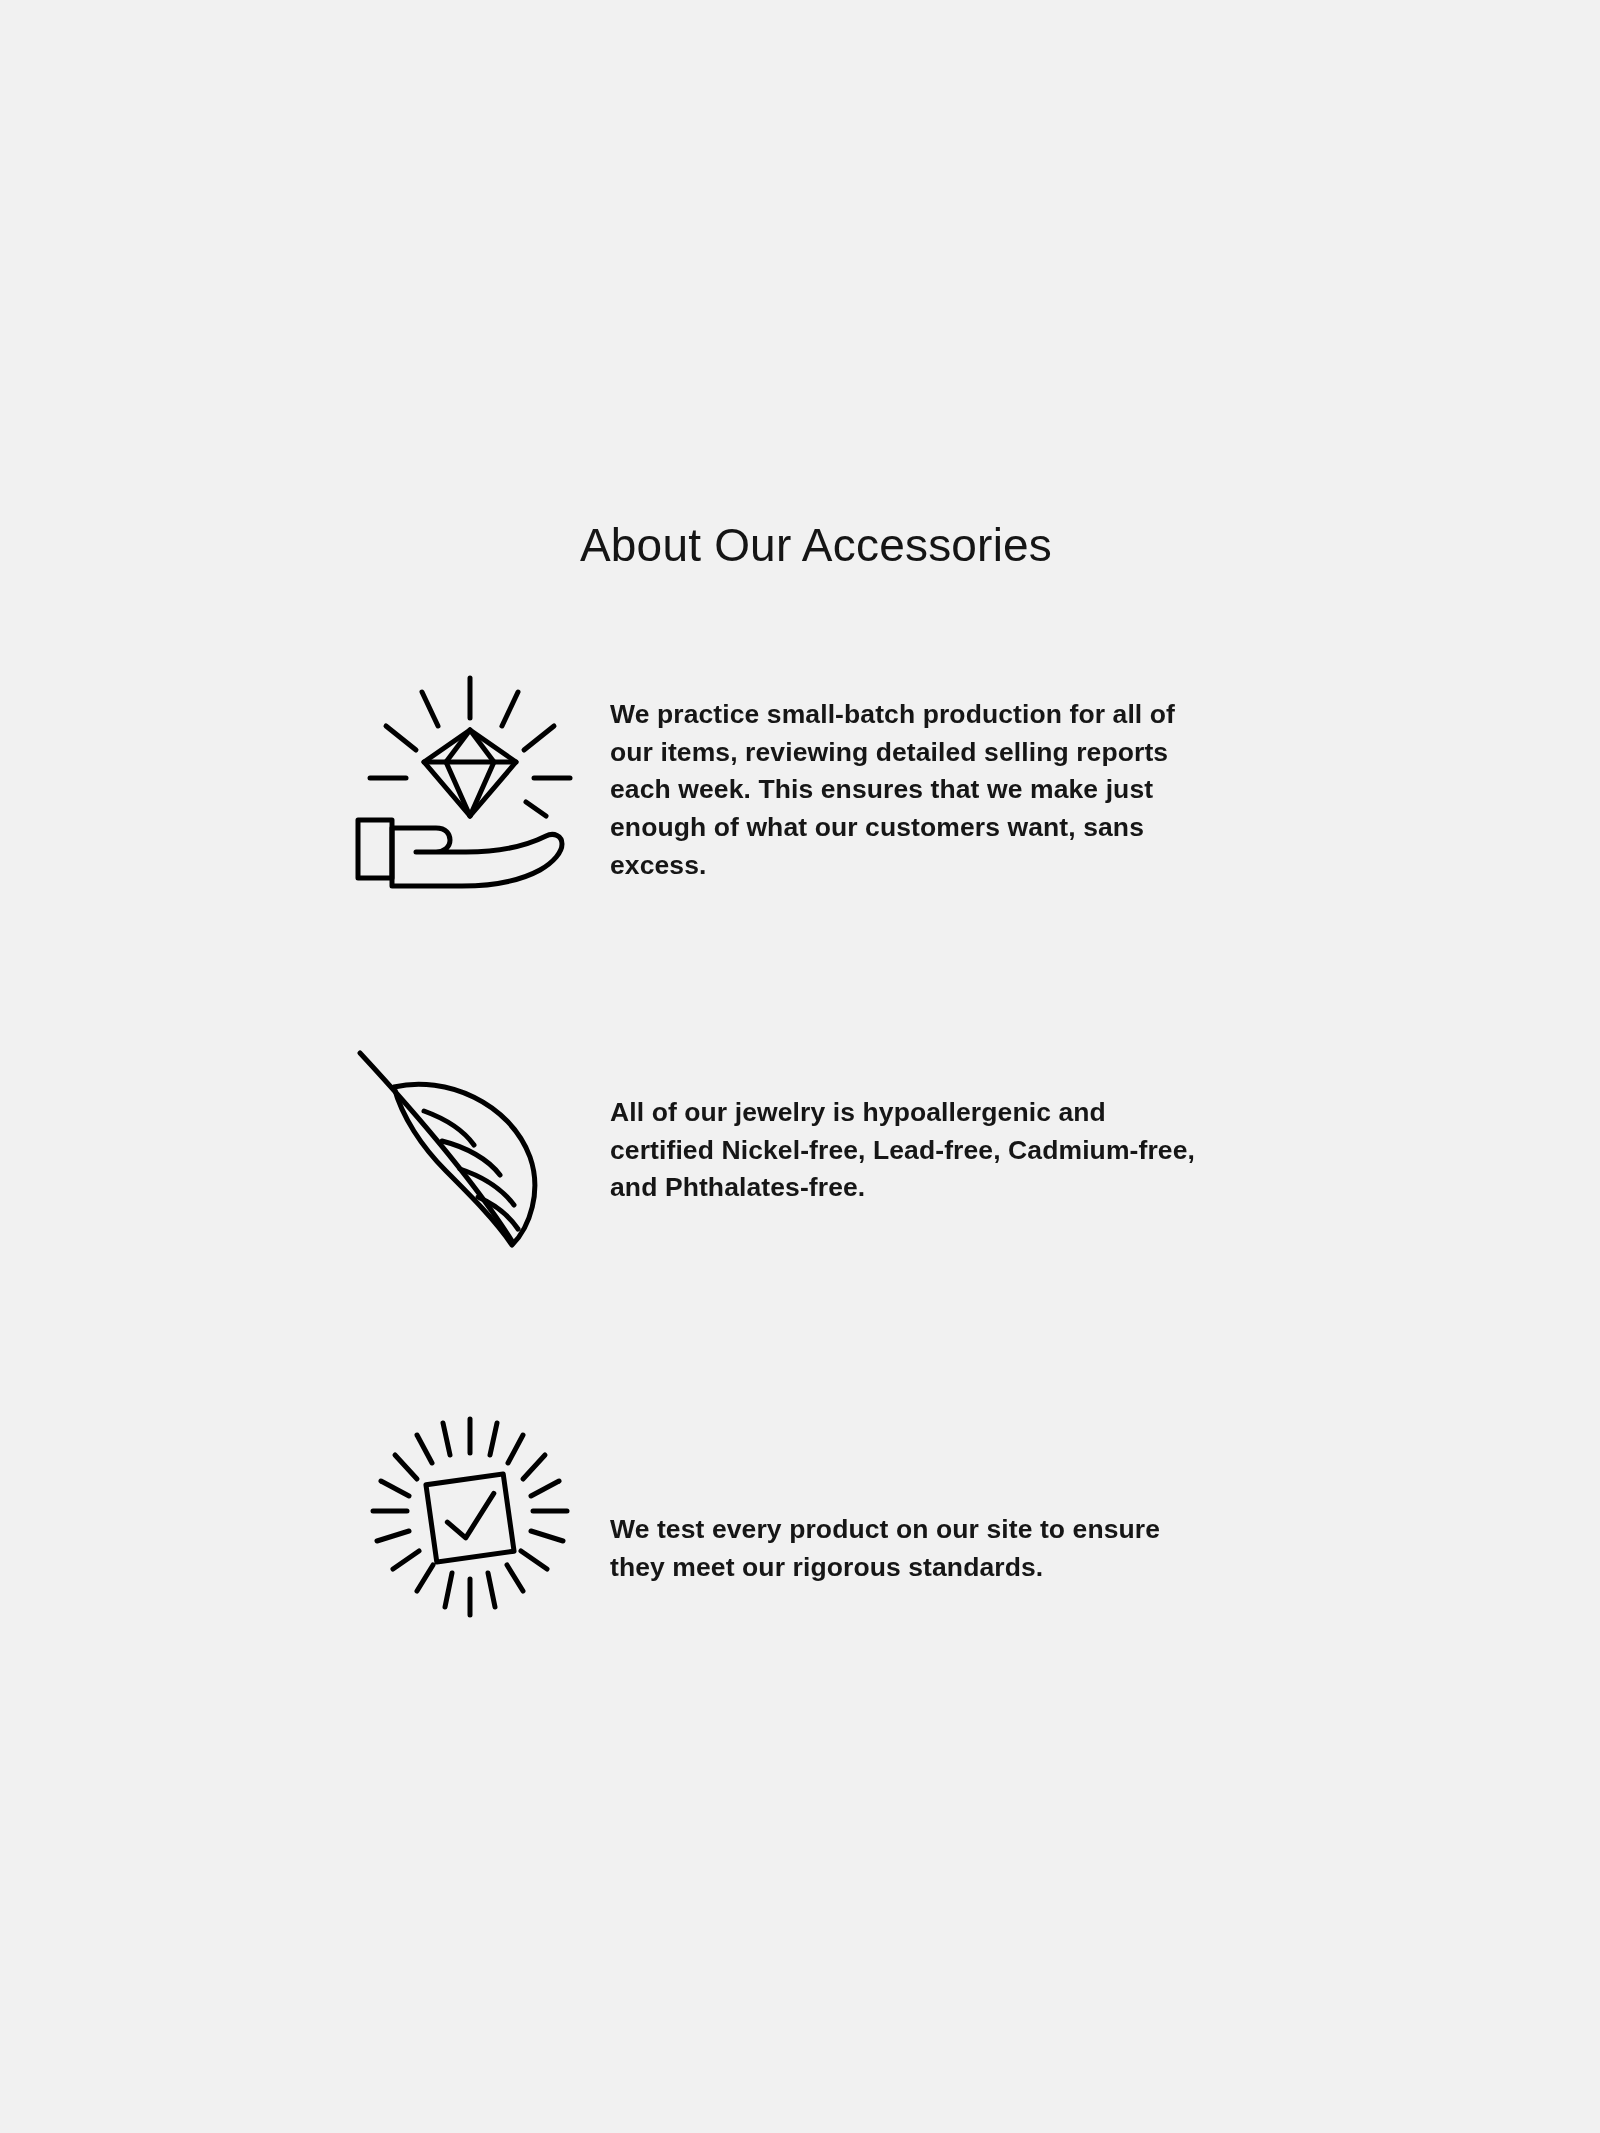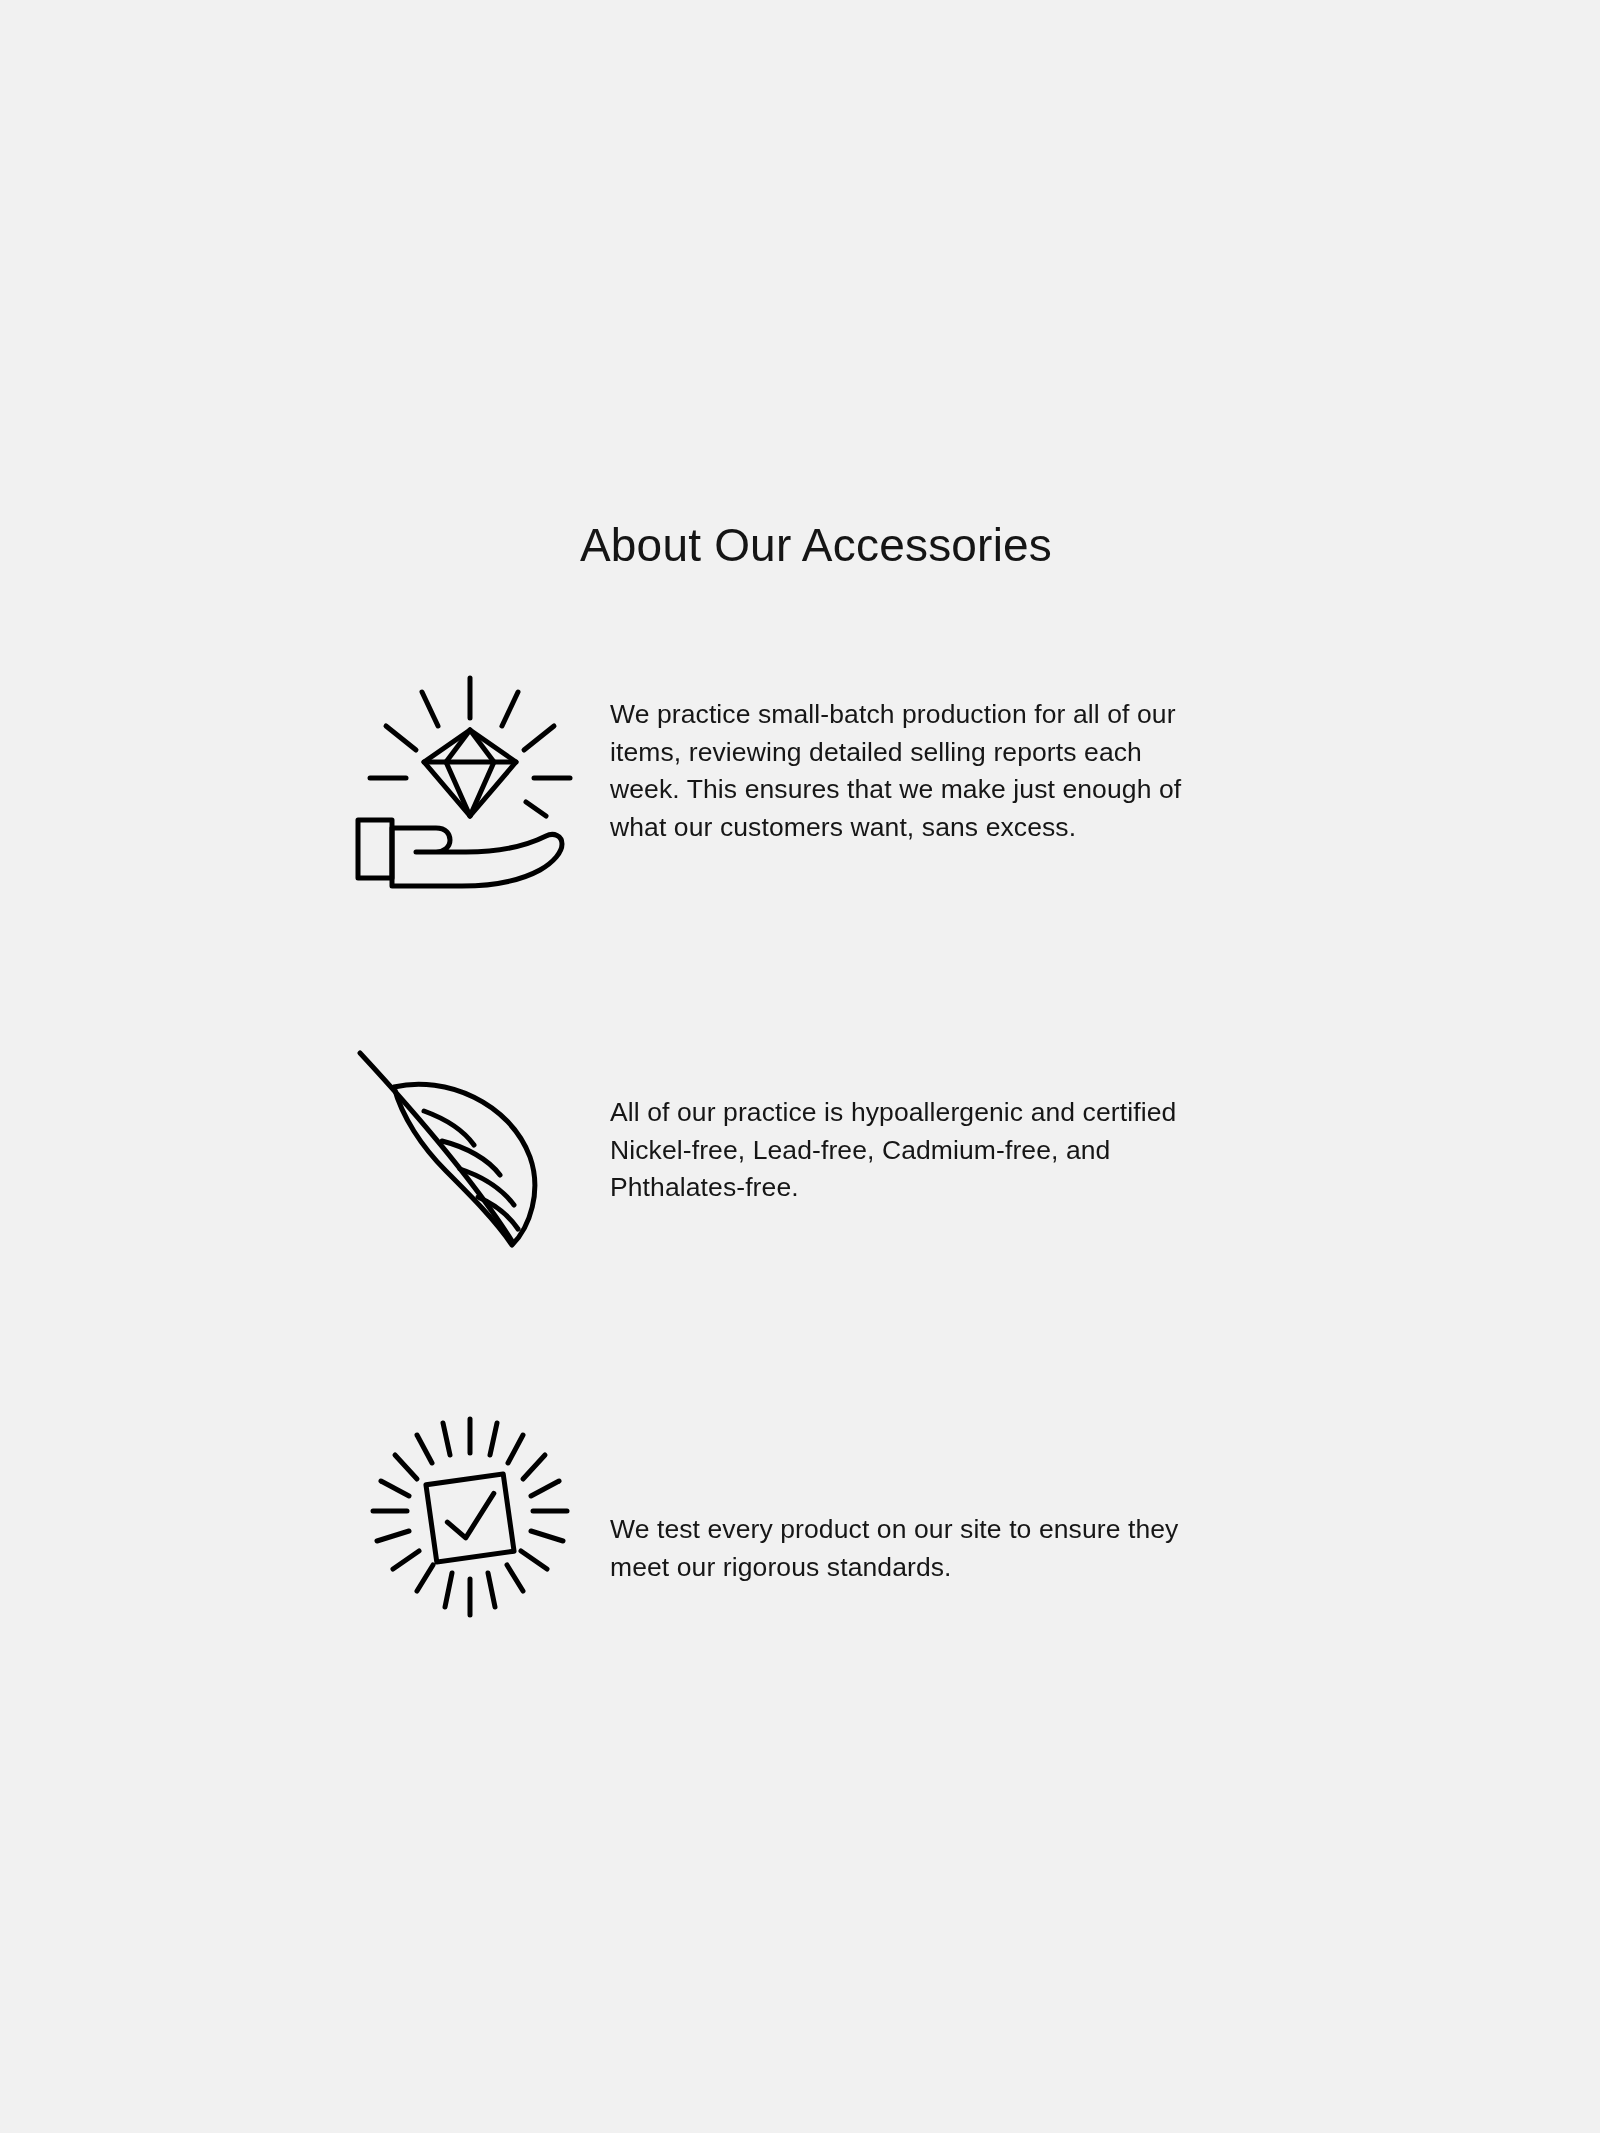--- a/index.html
+++ b/index.html
@@ -36,20 +36,21 @@
   .features {
     position: absolute;
     left: 330px;
     top: 660px;
     width: 940px;
   }
   .feature {
     display: flex;
     align-items: flex-start;
     margin-bottom: 130px;
+    font-weight: bold;
   }
   .feature:last-child { margin-bottom: 0; align-items: center; }
   .icon-wrap {
     width: 280px;
     flex: 0 0 280px;
     display: flex;
     align-items: center;
     justify-content: center;
   }
   .icon-wrap svg {
@@ -116,21 +117,21 @@
           <path d="M10 8 C60 62 120 130 162 196"></path>
 
           <path d="M44 42 C96 30 160 58 180 112 C192 146 180 182 162 200 C146 176 120 150 96 126 C72 102 52 72 44 42 Z"></path>
 
           <path d="M74 66 C96 74 114 86 124 100"></path>
           <path d="M92 96 C116 102 138 114 150 130"></path>
           <path d="M110 124 C134 132 152 144 164 160"></path>
           <path d="M128 152 C146 160 160 172 168 184"></path>
         </svg>
       </div>
-      <div class="feature-text">All of our practice is hypoallergenic and certified Nickel-free, Lead-free, Cadmium-free, and Phthalates-free.</div>
+      <div class="feature-text">All of our jewelry is hypoallergenic and certified Nickel-free, Lead-free, Cadmium-free, and Phthalates-free.</div>
     </div>
 
     <div class="feature feature-3">
       <div class="icon-wrap">
         <svg width="230" height="230" viewBox="0 0 230 230" fill="none" stroke="#000000" stroke-width="5" stroke-linecap="round" stroke-linejoin="round">
 
           <g transform="rotate(-8 115 115)">
             <rect x="76" y="76" width="78" height="78"></rect>
             <polyline points="92,116 108,134 142,94"></polyline>
           </g>

